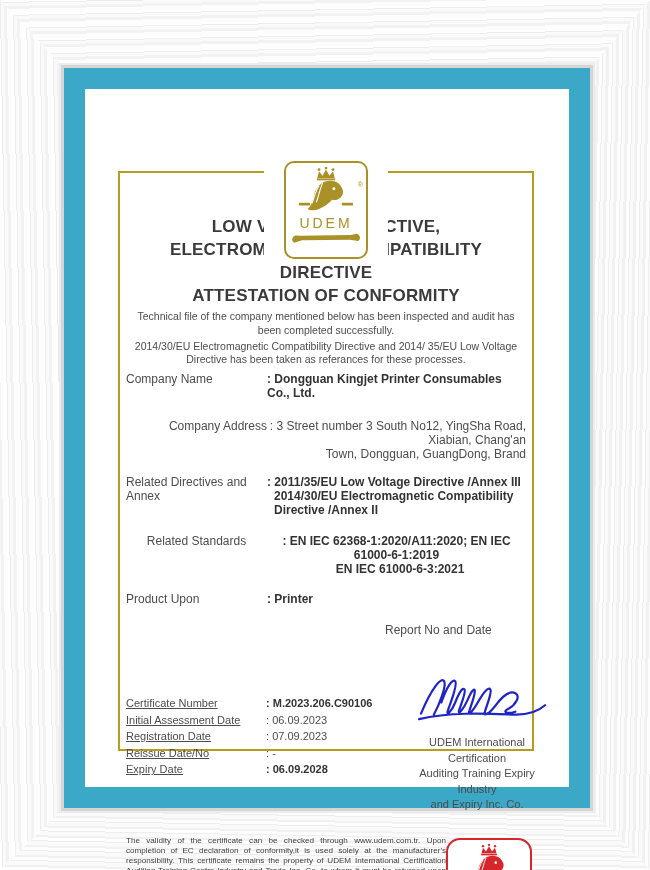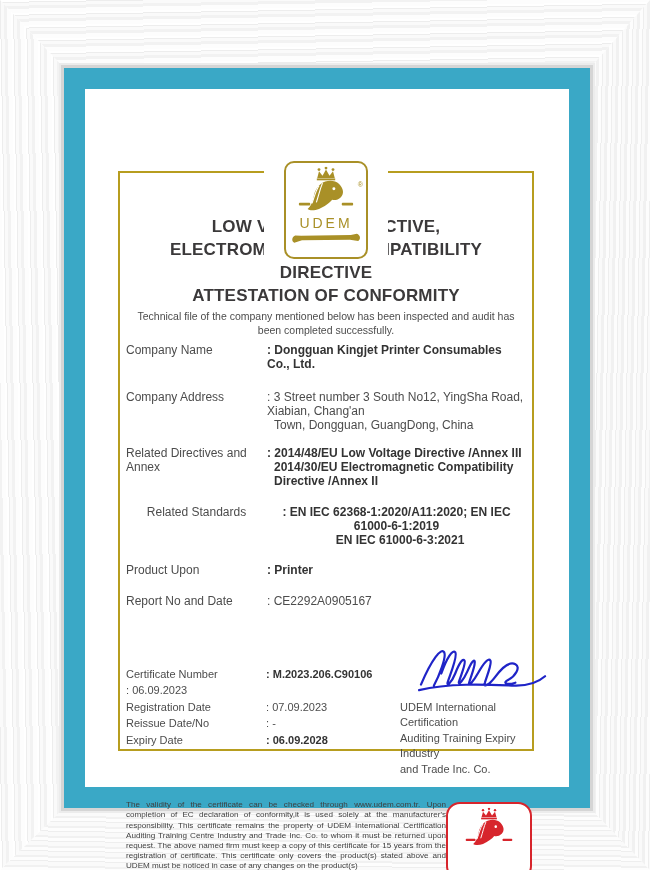--- a/index.html
+++ b/index.html
@@ -47,31 +47,31 @@
   .intro{margin-top:3px;text-align:center;font-size:10.5px;line-height:13.8px;color:#4c4c4c;}
   .intro + .intro{margin-top:2px;}
 
   
   .fields{margin-top:5px;font-size:12px;color:#4c4c4c;}
   .frow{display:flex;line-height:14px;}
   .flabel{width:141px;flex:none;}
   .fval{flex:1;}
   .fval .line2{display:block;padding-left:7px;}
   .b{font-weight:bold;color:#333;}
-  .mb19{margin-bottom:19px;}.mb14{margin-bottom:14px;}.mb17{margin-bottom:17px;}
+  .mb19{margin-bottom:19px;}.mb14{margin-bottom:14px;text-align:right;}.mb17{margin-bottom:17px;}
   .mb16{margin-bottom:16px;text-align:center;}.mb18{margin-bottom:18px;justify-content:flex-end;}
 
   
   .bottom-flex{display:flex;margin-top:34px;}
   .details{width:272px;flex:none;margin-top:24px;font-size:11px;line-height:16.5px;color:#4c4c4c;}
   .drow{display:flex;}
-  .dlabel{width:140px;flex:none;}
+  .dlabel{width:140px;flex:none;text-decoration:underline;}
   .sig-col{flex:1;padding-left:2px;}
   .sig-svg{width:142px;height:50px;margin-left:12px;display:block;}
-  .issuer{font-size:11px;line-height:15.5px;color:#4c4c4c;margin-top:8px;}
+  .issuer{font-size:11px;line-height:15.5px;color:#4c4c4c;margin-top:14px;text-align:center;}
 
   
   .legal-flex{display:flex;margin-top:23px;}
   .legal-left{width:320px;flex:none;}
   .legal{font-size:8.1px;line-height:10.2px;text-align:justify;color:#3e3e3e;}
   .redlogo-wrap{flex:1;display:flex;justify-content:center;align-items:flex-start;padding-top:2px;}
   .redlogo{width:86px;height:78px;border:2.5px solid #d7252c;border-radius:14px;background:#fff;
     display:flex;flex-direction:column;align-items:center;padding-top:3px;box-sizing:border-box;color:#d7252c;}
   .hidden-defs{position:absolute;width:0;height:0;overflow:hidden;}
 </style>
@@ -120,55 +120,56 @@
             </div>
           </div>
 
           <div class="titles">
             <div>LOW VOLTAGE DIRECTIVE,</div>
             <div>ELECTROMAGNETIC COMPATIBILITY DIRECTIVE</div>
             <div>ATTESTATION OF CONFORMITY</div>
           </div>
 
           <div class="intro">Technical file of the company mentioned below has been inspected and audit has been completed successfully.</div>
+          <div class="intro">2014/30/EU Electromagnetic Compatibility Directive and 2014/ 35/EU Low Voltage Directive has been taken as referances for these processes.</div>
 
           <div class="fields">
             <div class="frow mb19">
               <span class="flabel">Company Name</span>
               <span class="fval b"><span>:</span> <span>Dongguan Kingjet Printer Consumables Co., Ltd.</span></span>
             </div>
             <div class="frow mb14">
               <span class="flabel">Company Address</span>
-              <span class="fval"><span>:</span> <span>3 Street number 3 South No12, YingSha Road, Xiabian, Chang'an</span><span class="line2">Town, Dongguan, GuangDong, China</span></span>
+              <span class="fval"><span>:</span> <span>3 Street number 3 South No12, YingSha Road, Xiabian, Chang'an</span><span class="line2">Town, Dongguan, GuangDong, Brand</span></span>
             </div>
             <div class="frow mb17">
               <span class="flabel">Related Directives and Annex</span>
-              <span class="fval b"><span>:</span> <span>2014/48/EU Low Voltage Directive /Annex III</span><span class="line2">2014/30/EU Electromagnetic Compatibility Directive /Annex II</span></span>
+              <span class="fval b"><span>:</span> <span>2011/35/EU Low Voltage Directive /Annex III</span><span class="line2">2014/30/EU Electromagnetic Compatibility Directive /Annex II</span></span>
             </div>
             <div class="frow mb16">
               <span class="flabel">Related Standards</span>
               <span class="fval b"><span>:</span> <span>EN IEC 62368-1:2020/A11:2020; EN IEC 61000-6-1:2019</span><span class="line2">EN IEC 61000-6-3:2021</span></span>
             </div>
             <div class="frow mb17">
               <span class="flabel">Product Upon</span>
               <span class="fval b"><span>:</span> <span>Printer</span></span>
             </div>
             <div class="frow mb18">
               <span class="flabel">Report No and Date</span>
-              <span class="fval"><span>:</span> <span>CE2292A0905167</span></span>
             </div>
           </div>
 
           <div class="bottom-flex">
             <div class="details">
               <div class="drow">
                 <span class="dlabel">Certificate Number</span>
                 <span class="b"><span>:</span> <span>M.2023.206.C90106</span></span>
               </div>
               <div class="drow">
+                <span class="dlabel">Initial Assessment Date</span>
                 <span><span>:</span> <span>06.09.2023</span></span>
               </div>
               <div class="drow">
                 <span class="dlabel">Registration Date</span>
                 <span><span>:</span> <span>07.09.2023</span></span>
               </div>
               <div class="drow">
                 <span class="dlabel">Reissue Date/No</span>
                 <span><span>:</span> <span>-</span></span>
               </div>
@@ -177,21 +178,21 @@
                 <span class="b"><span>:</span> <span>06.09.2028</span></span>
               </div>
             </div>
             <div class="sig-col">
               <svg class="sig-svg" viewBox="0 0 150 54">
                 <path d="M8 46 C20 18 30 6 33 11 C36 16 27 38 22 47 M30 34 C36 17 42 8 45 11 C48 15 40 34 37 43 C35 49 41 44 45 34 C49 24 53 17 55 20 C57 23 51 36 49 43 C48 48 54 41 58 32 C62 23 65 18 66 21 C67 25 62 37 60 44 C59 49 65 42 70 33 C76 22 81 17 83 20 C85 23 79 37 77 44 C75 50 82 46 88 38 C96 27 104 21 110 24 C116 27 110 37 102 41 C96 44 100 47 110 44 M6 52 C40 44 80 46 106 47 C122 48 134 44 142 37" stroke="#1f24c7" stroke-width="2.4" fill="none" stroke-linecap="round" stroke-linejoin="round"></path>
               </svg>
               <div class="issuer">
                 <div>UDEM International Certification</div>
                 <div>Auditing Training Expiry Industry</div>
-                <div>and Trade Inc. Co.</div>
+                <div>and Expiry Inc. Co.</div>
               </div>
             </div>
           </div>
 
           <div class="legal-flex">
             <div class="legal-left">
               <div class="legal">The validity of the certificate can be checked  through www.udem.com.tr.  Upon completion of EC declaration of conformity,it is used solely at the manufacturer's responsibility. This certificate remains the property of UDEM International Certification Auditing Training Centre Industry and Trade Inc. Co. to whom it must be returned upon request. The above named firm must keep a copy of this certificate for 15 years from the registration of certificate. This certificate only covers the product(s) stated above and UDEM  must be noticed in case of any changes on the product(s)</div>
 
             </div>
             <div class="redlogo-wrap">

